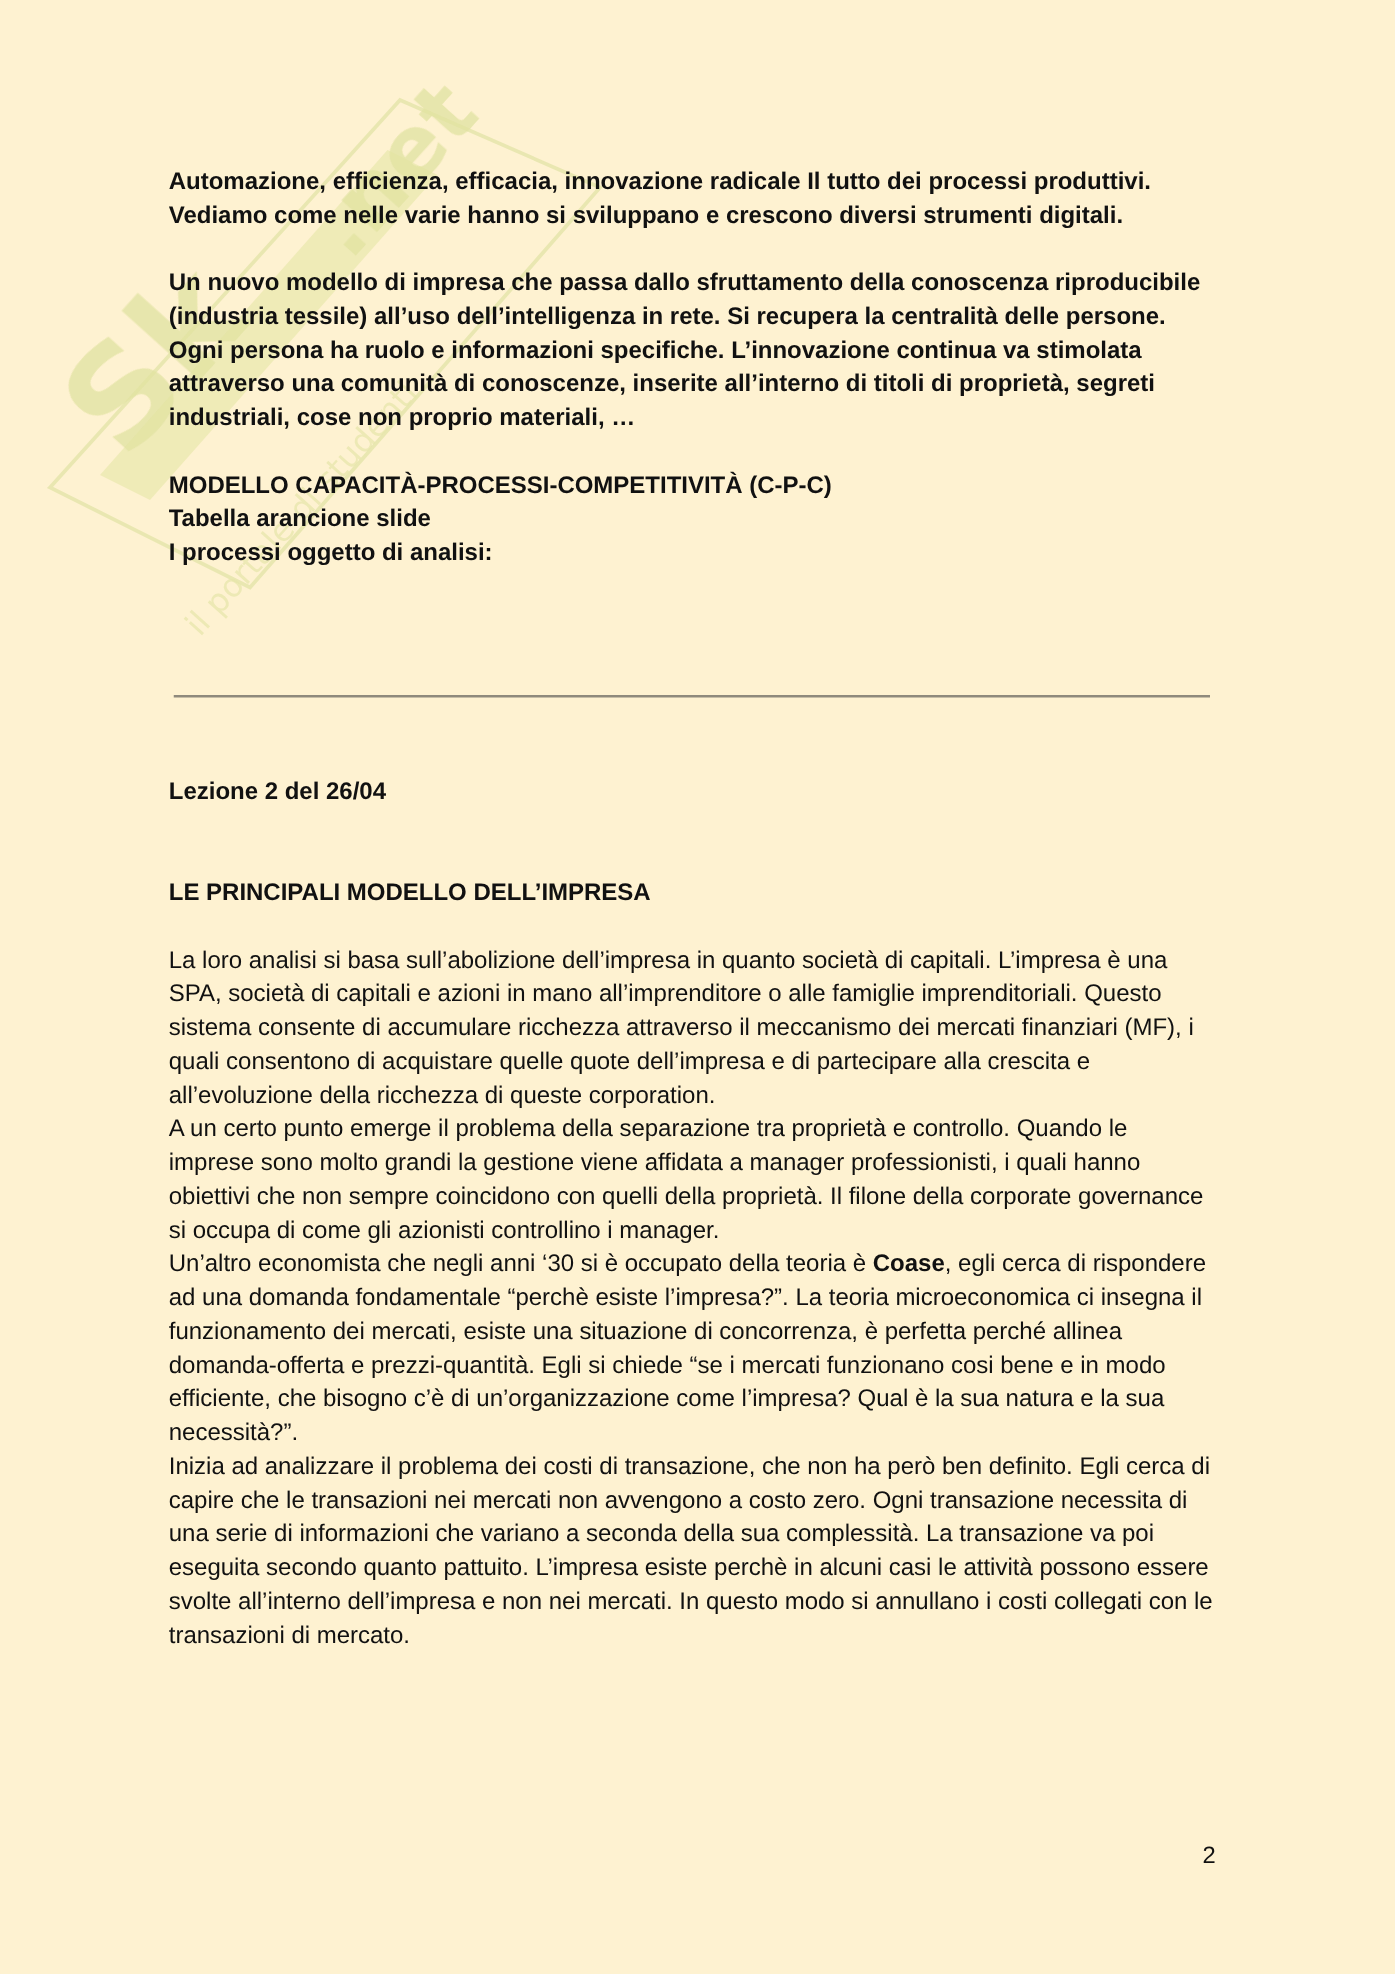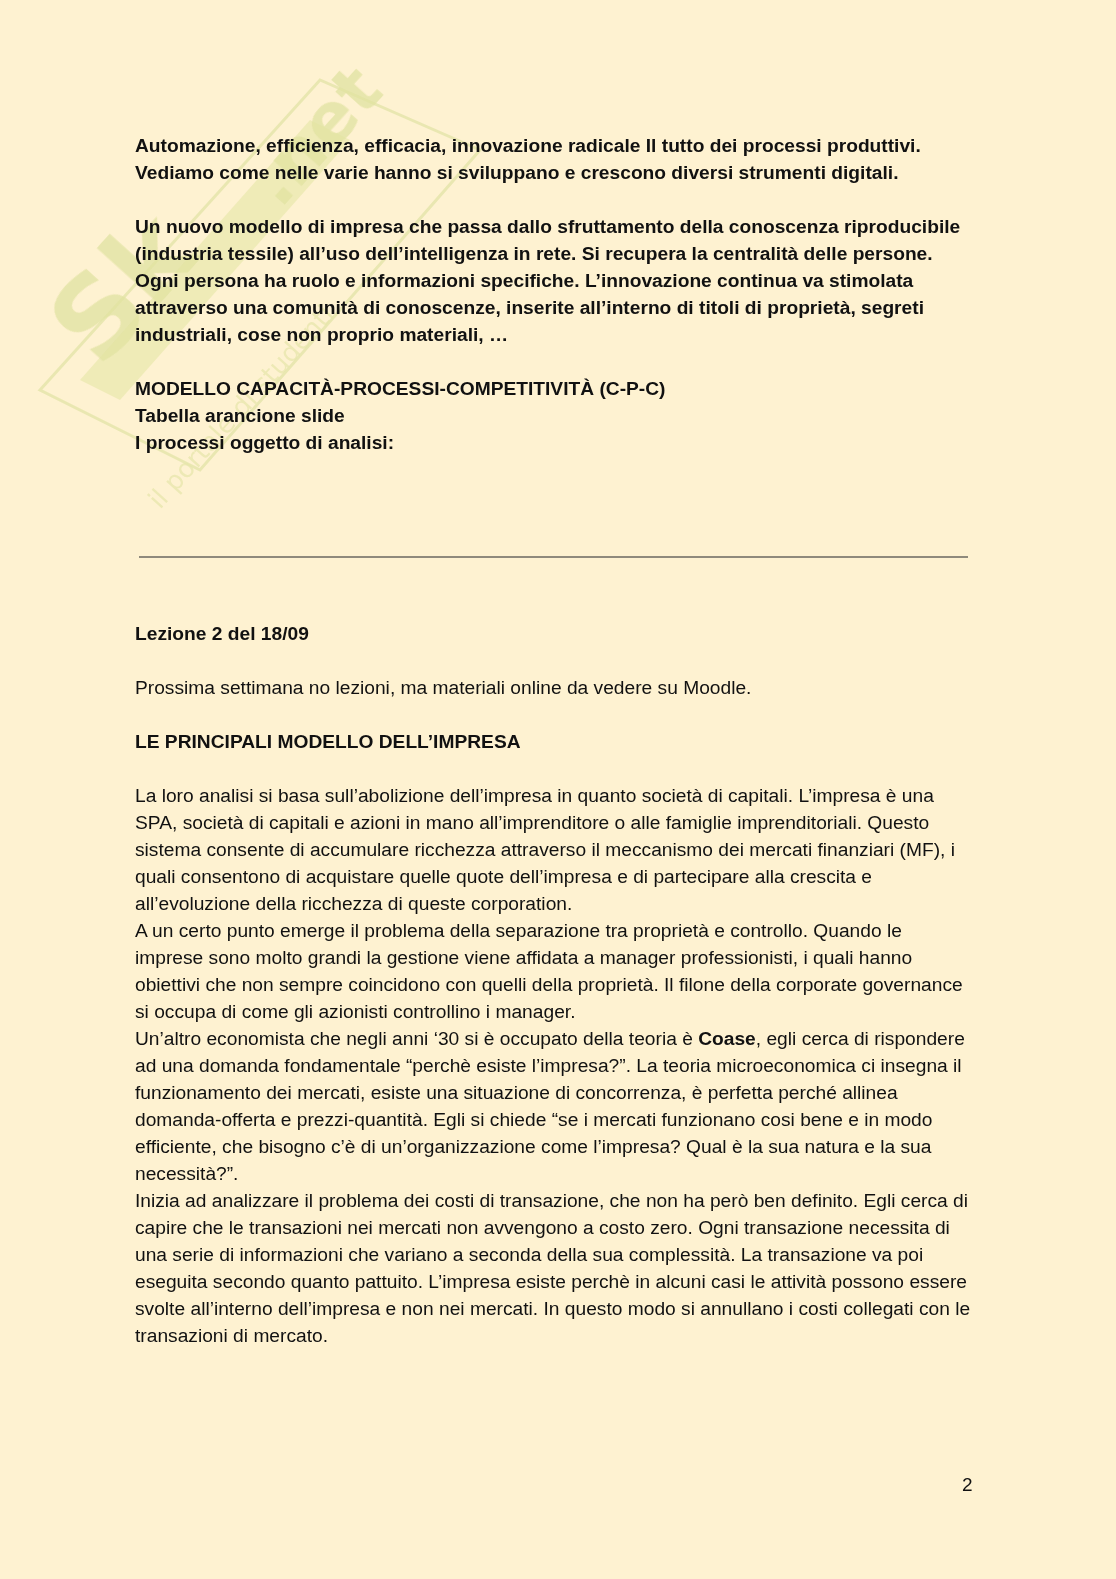--- a/index.html
+++ b/index.html
@@ -100,23 +100,22 @@
     <p>Un nuovo modello di impresa che passa dallo sfruttamento della conoscenza riproducibile (industria tessile) all’uso dell’intelligenza in rete. Si recupera la centralità delle persone. Ogni persona ha ruolo e informazioni specifiche. L’innovazione continua va stimolata attraverso una comunità di conoscenze, inserite all’interno di titoli di proprietà, segreti industriali, cose non proprio materiali, …</p>
     <div class="blank"></div>
     <p class="b">MODELLO CAPACITÀ-PROCESSI-COMPETITIVITÀ (C-P-C)</p>
     <p>Tabella arancione slide</p>
     <p>I processi oggetto di analisi:</p>
   </div>
 
   <div class="separator"></div>
 
   <div class="section2">
-    <p class="b">Lezione 2 del 18/09</p>
+    <p class="b">Lezione 2 del 26/04</p>
     <div class="blank"></div>
-    <p>Prossima settimana no lezioni, ma materiali online da vedere su Moodle.</p>
     <div class="blank"></div>
     <p class="b">LE PRINCIPALI MODELLO DELL’IMPRESA</p>
     <div class="blank"></div>
     <p>La loro analisi si basa sull’abolizione dell’impresa in quanto società di capitali. L’impresa è una SPA, società di capitali e azioni in mano all’imprenditore o alle famiglie imprenditoriali. Questo sistema consente di accumulare ricchezza attraverso il meccanismo dei mercati finanziari (MF), i quali consentono di acquistare quelle quote dell’impresa e di partecipare alla crescita e all’evoluzione della ricchezza di queste corporation.</p>
     <p>A un certo punto emerge il problema della separazione tra proprietà e controllo. Quando le imprese sono molto grandi la gestione viene affidata a manager professionisti, i quali hanno obiettivi che non sempre coincidono con quelli della proprietà. Il filone della corporate governance si occupa di come gli azionisti controllino i manager.</p>
     <p><span>Un’altro economista che negli anni ‘30 si è occupato della teoria è </span><span class="b">Coase</span><span>, egli cerca di rispondere ad una domanda fondamentale “perchè esiste l’impresa?”. La teoria microeconomica ci insegna il funzionamento dei mercati, esiste una situazione di concorrenza, è perfetta perché allinea domanda-offerta e prezzi-quantità. Egli si chiede “se i mercati funzionano cosi bene e in modo efficiente, che bisogno c’è di un’organizzazione come l’impresa? Qual è la sua natura e la sua necessità?”.</span></p>
     <p>Inizia ad analizzare il problema dei costi di transazione, che non ha però ben definito. Egli cerca di capire che le transazioni nei mercati non avvengono a costo zero. Ogni transazione necessita di una serie di informazioni che variano a seconda della sua complessità. La transazione va poi eseguita secondo quanto pattuito. L’impresa esiste perchè in alcuni casi le attività possono essere svolte all’interno dell’impresa e non nei mercati. In questo modo si annullano i costi collegati con le transazioni di mercato.</p>
   </div>
 
   <div class="page-number">2</div>

